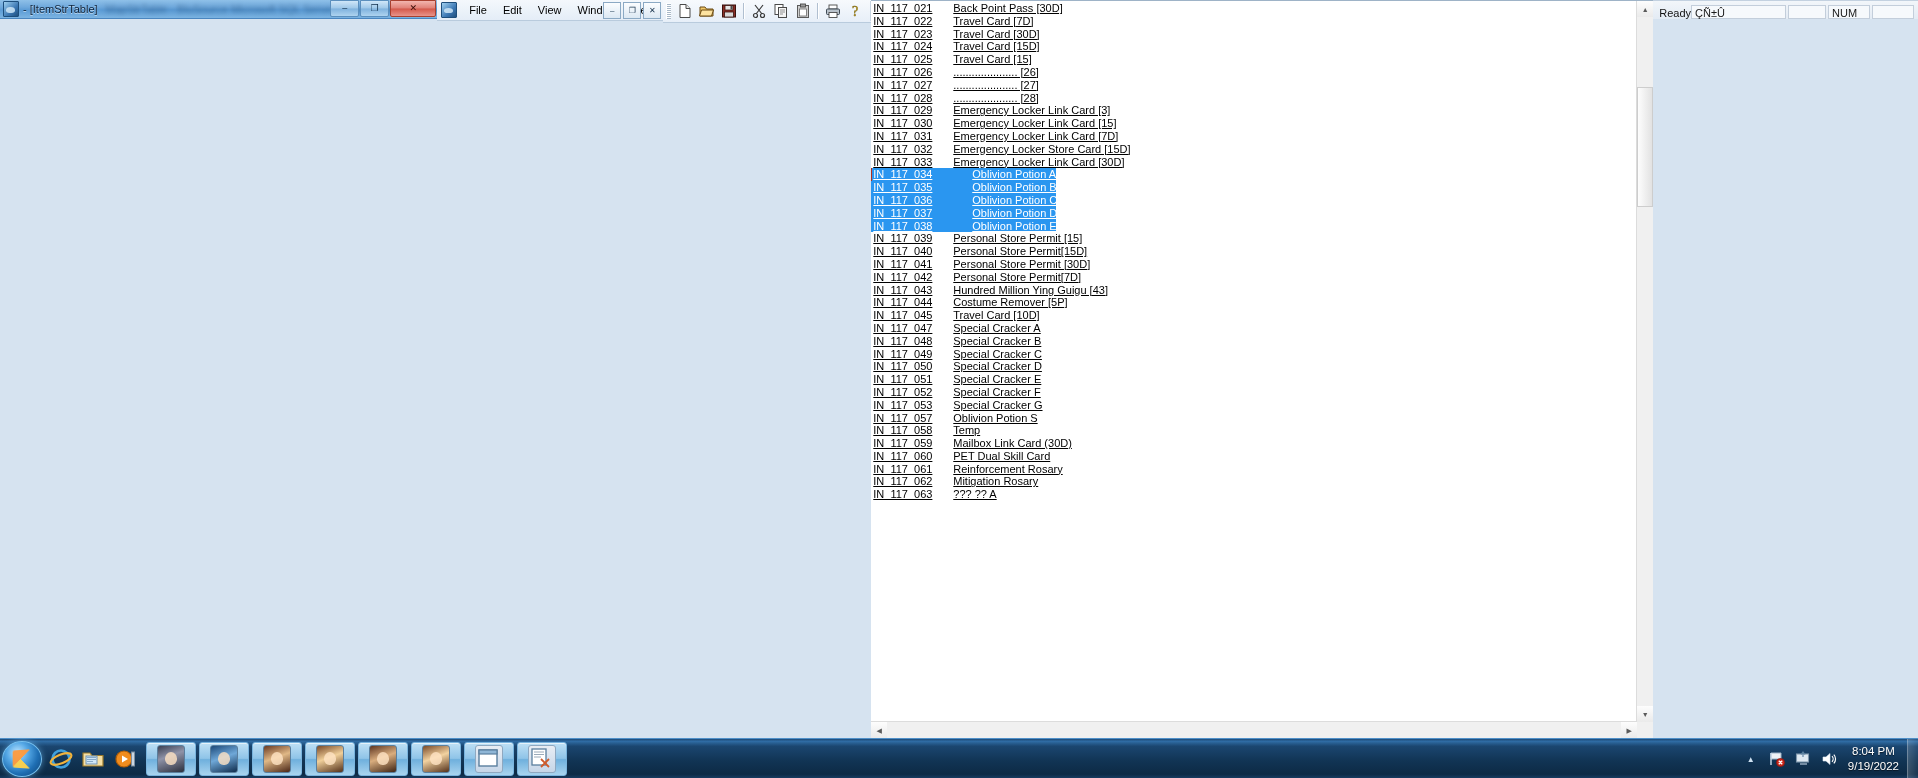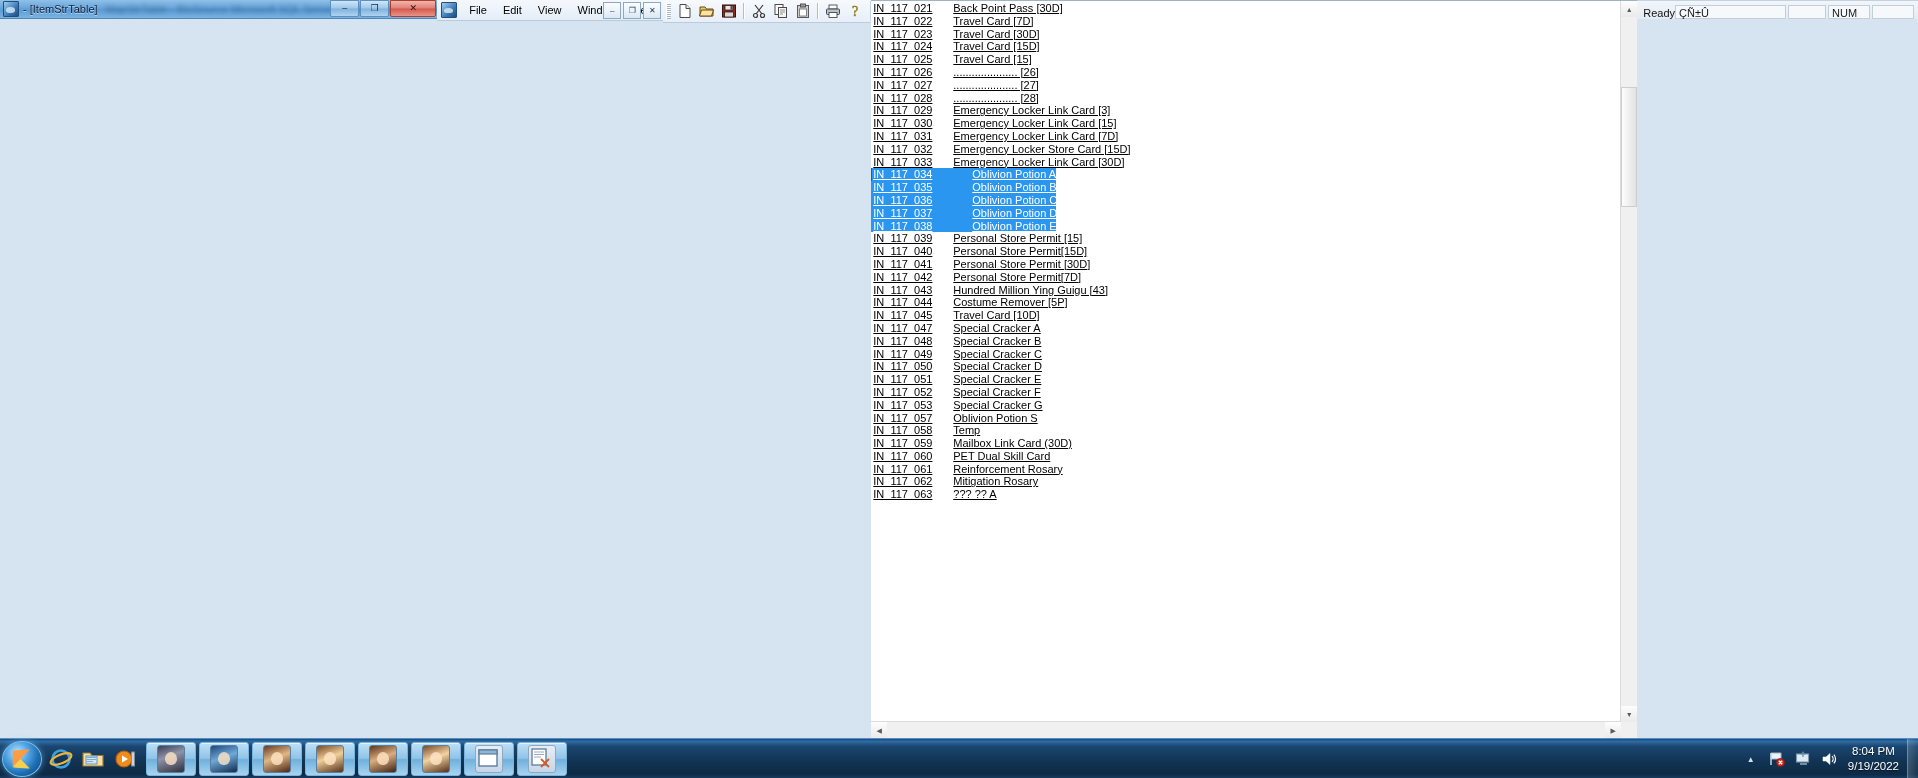--- a/index.html
+++ b/index.html
@@ -301,21 +301,21 @@
     border: 1px solid #c3cedb;
     background: #f6f9fc;
     height: 14px;
     line-height: 14px;
     box-sizing: border-box;
     margin-right: 2px;
     padding: 0 3px;
     font-size: 11px;
     color: #1a1a1a;
   }
-  .pane-ime  { width: 111px; }
+  .pane-ime  { width: 95px; }
   .pane-caps { width: 38px; }
   .pane-num  { width: 42px; }
   .pane-scrl { width: 42px; margin-right: 4px; }
 
   
   .taskbar {
     position: absolute;
     left: 0; top: 738px;
     width: 1918px;
     height: 40px;

